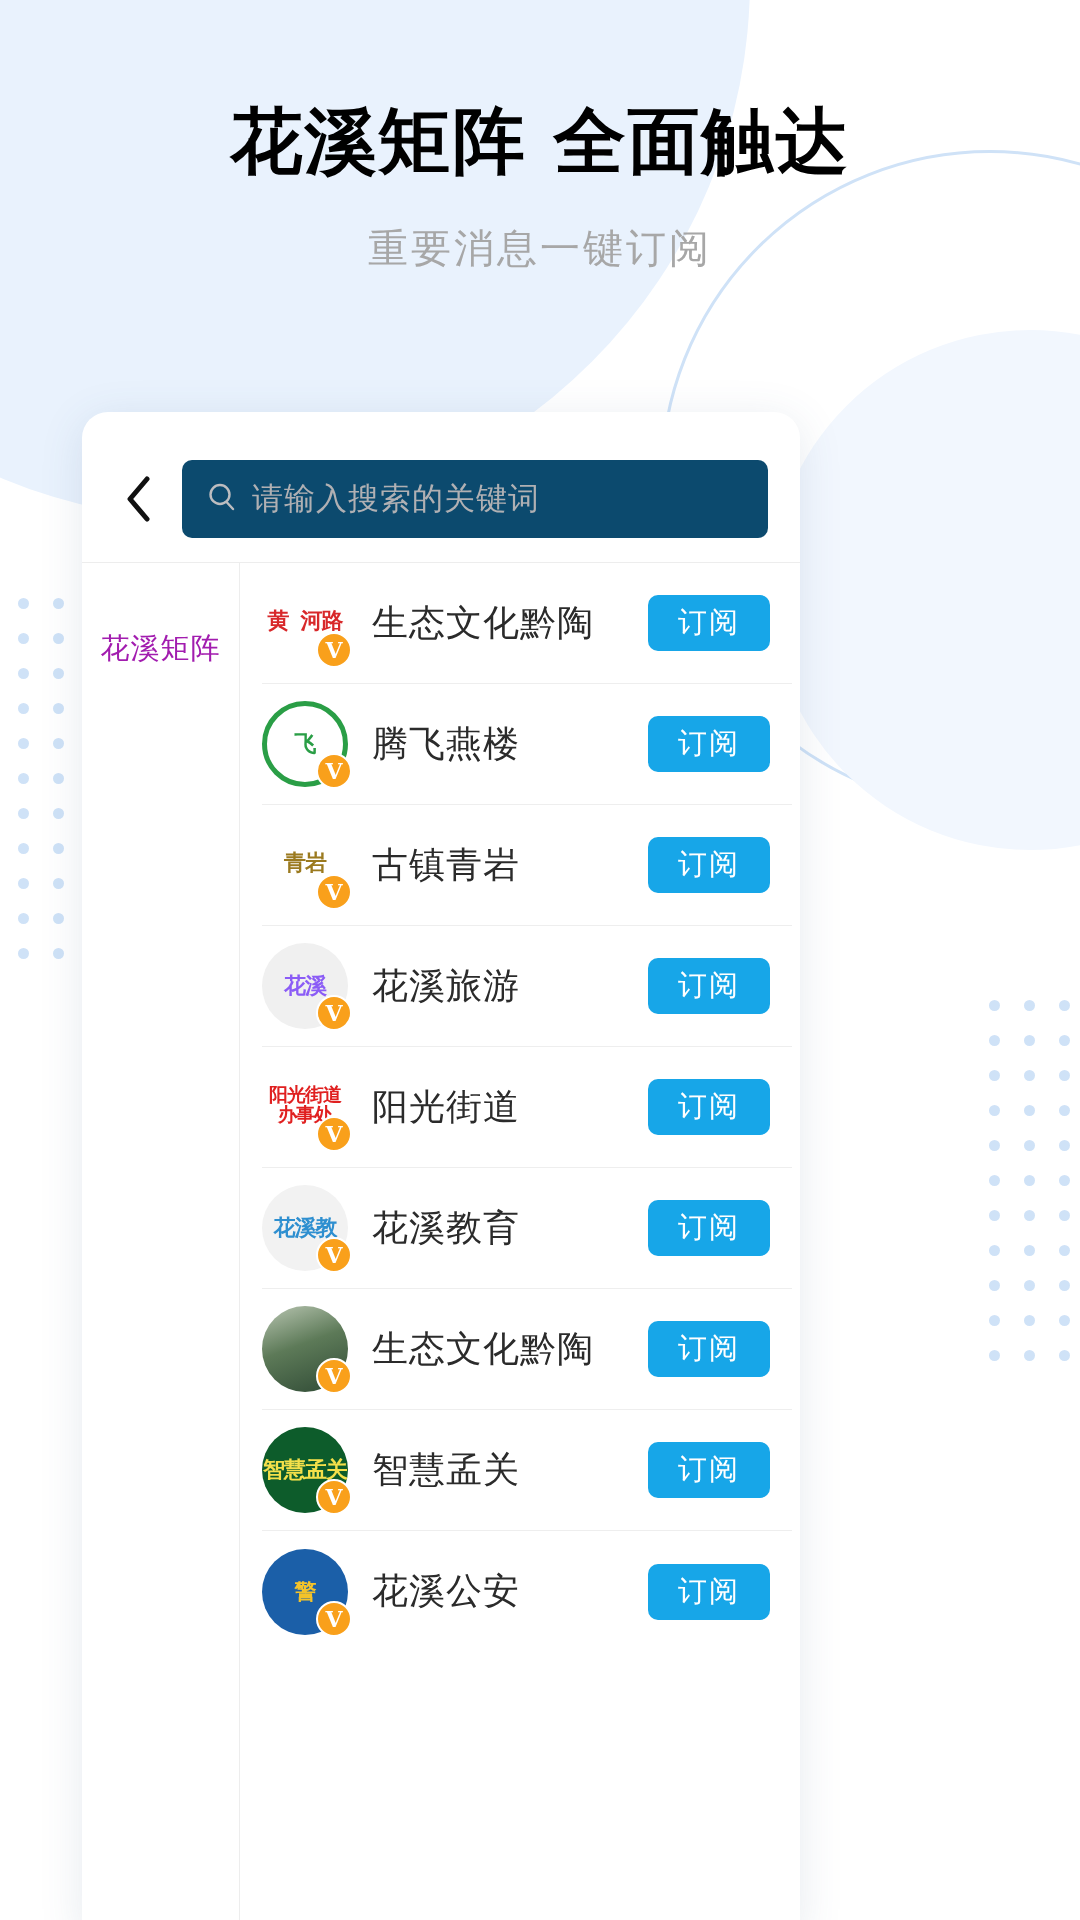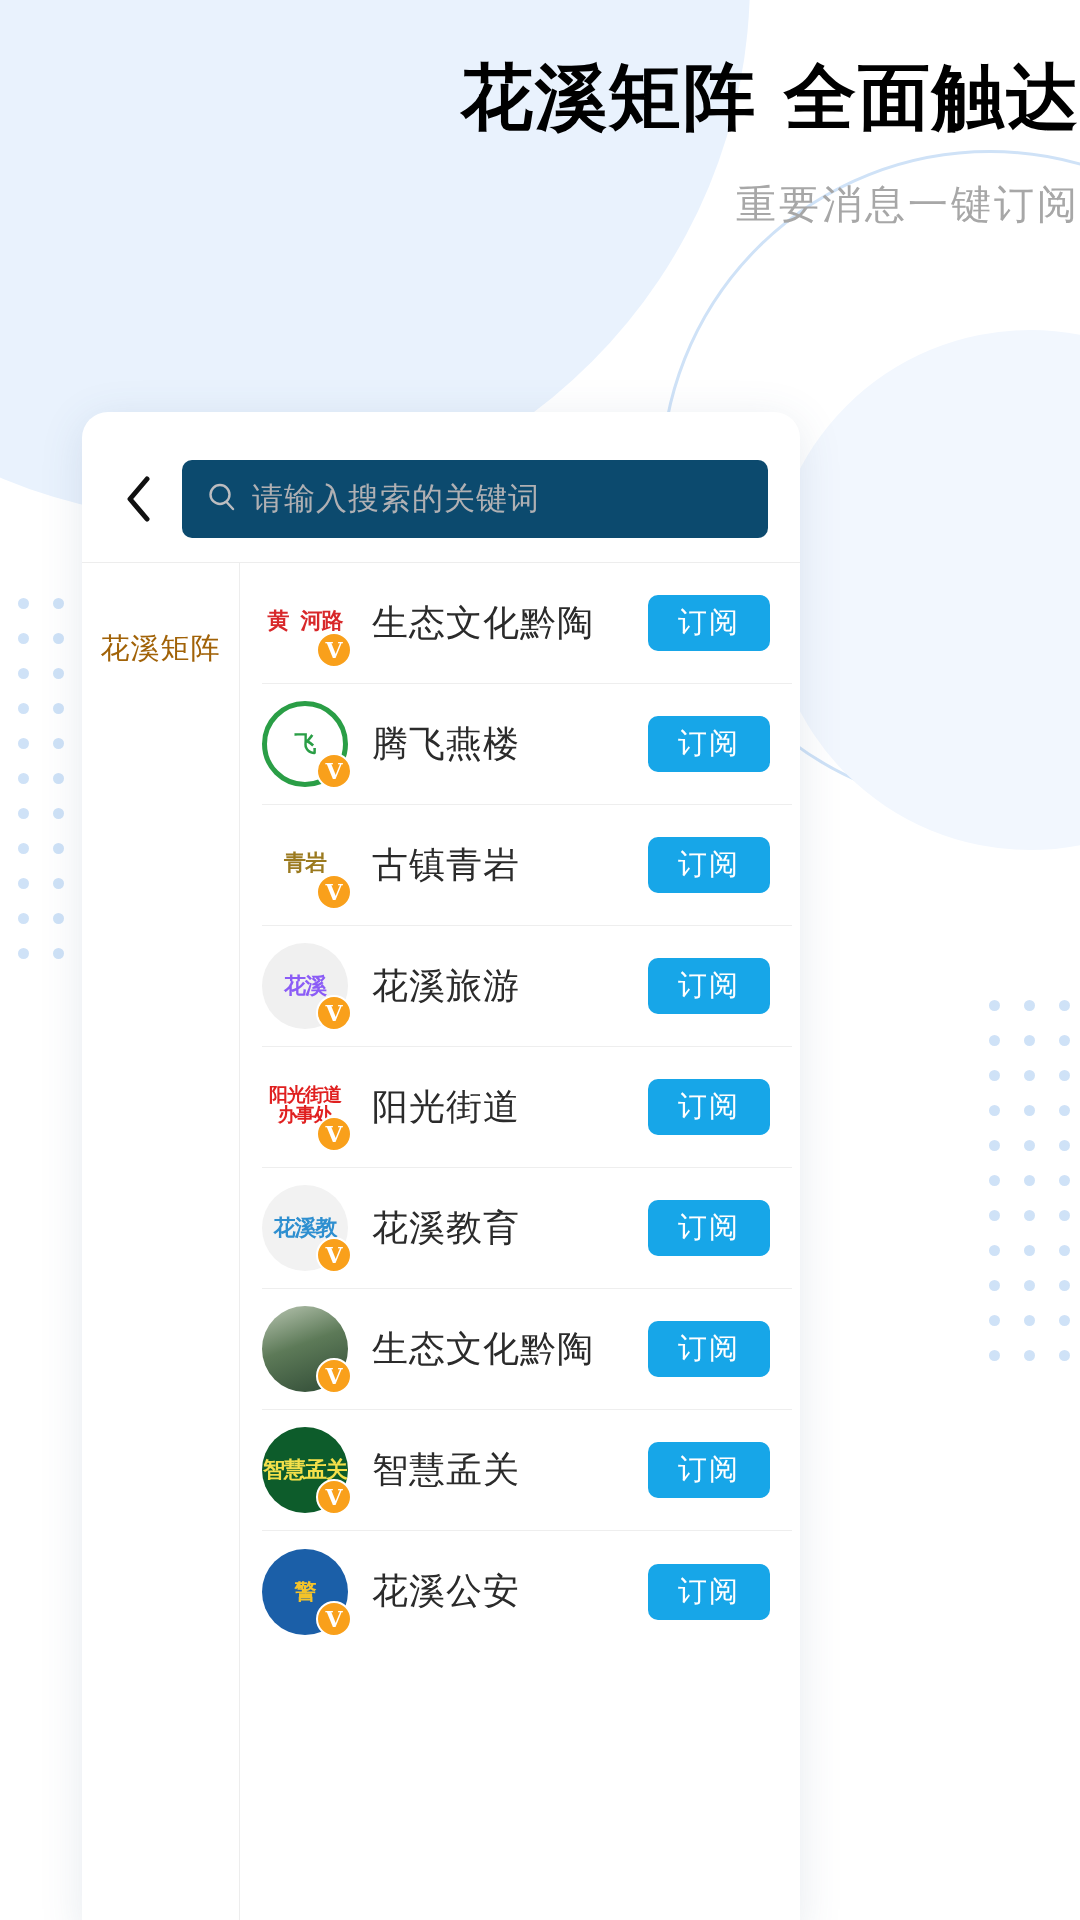--- a/index.html
+++ b/index.html
@@ -49,21 +49,21 @@
     grid-template-columns: repeat(3, 11px);
     grid-auto-rows: 11px;
   }
   .dots-right {
     right: 10px; top: 1000px;
     grid-template-columns: repeat(3, 11px);
     grid-auto-rows: 11px;
   }
 
   
-  .header { position: relative; z-index: 2; padding-top: 58px; text-align: right; }
+  .header { position: relative; z-index: 2; padding-top: 58px; text-align: center; margin-top: 44px; }
   .header-title {
     font-size: 72px;
     font-weight: 900;
     letter-spacing: 2px;
     color: #000000;
     line-height: 1.1;
     font-family: "DejaVu Sans", "Liberation Sans", sans-serif;
   }
   .header-subtitle {
     margin-top: 40px;
@@ -125,21 +125,21 @@
 
   .sidebar {
     width: 158px;
     flex: 0 0 158px;
     padding-top: 52px;
     border-right: 1px solid #ededed;
     background: #fff;
   }
   .sidebar-item {
     font-size: 29px;
-    color: #a16207;
+    color: #a21caf;
     text-align: center;
     letter-spacing: 1px;
     padding: 14px 0;
     cursor: pointer;
   }
 
   .list { flex: 1 1 auto; padding-left: 22px; padding-right: 8px; }
 
   .list-row {
     display: flex;

